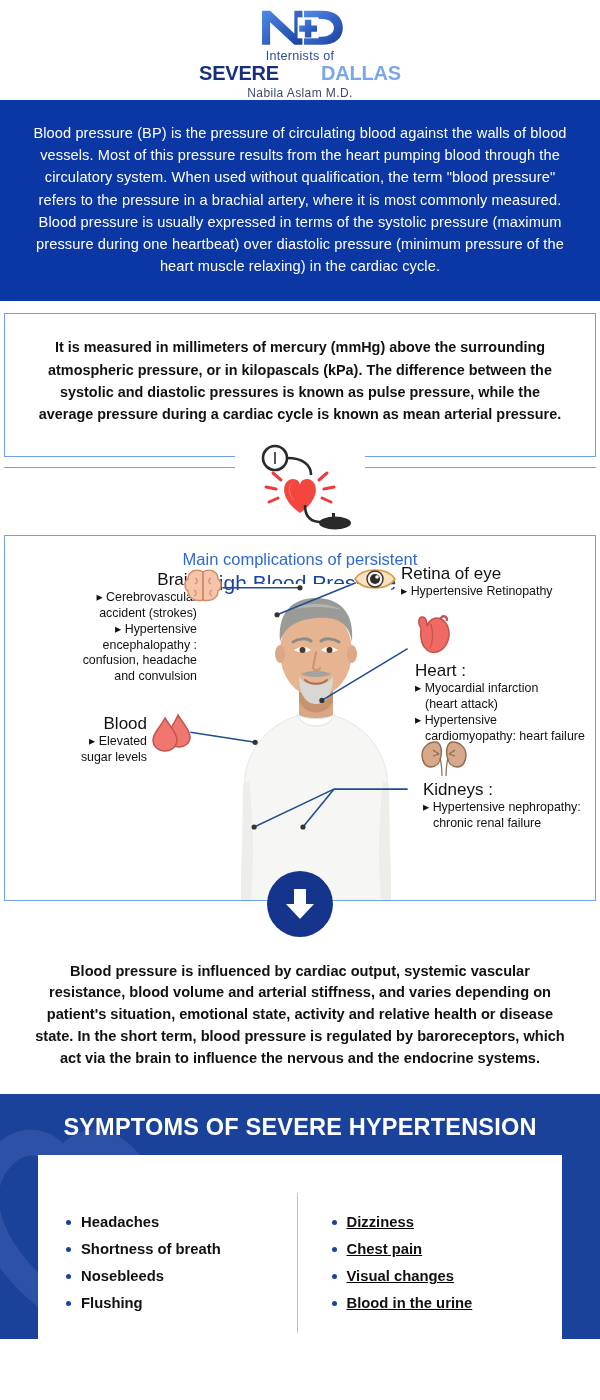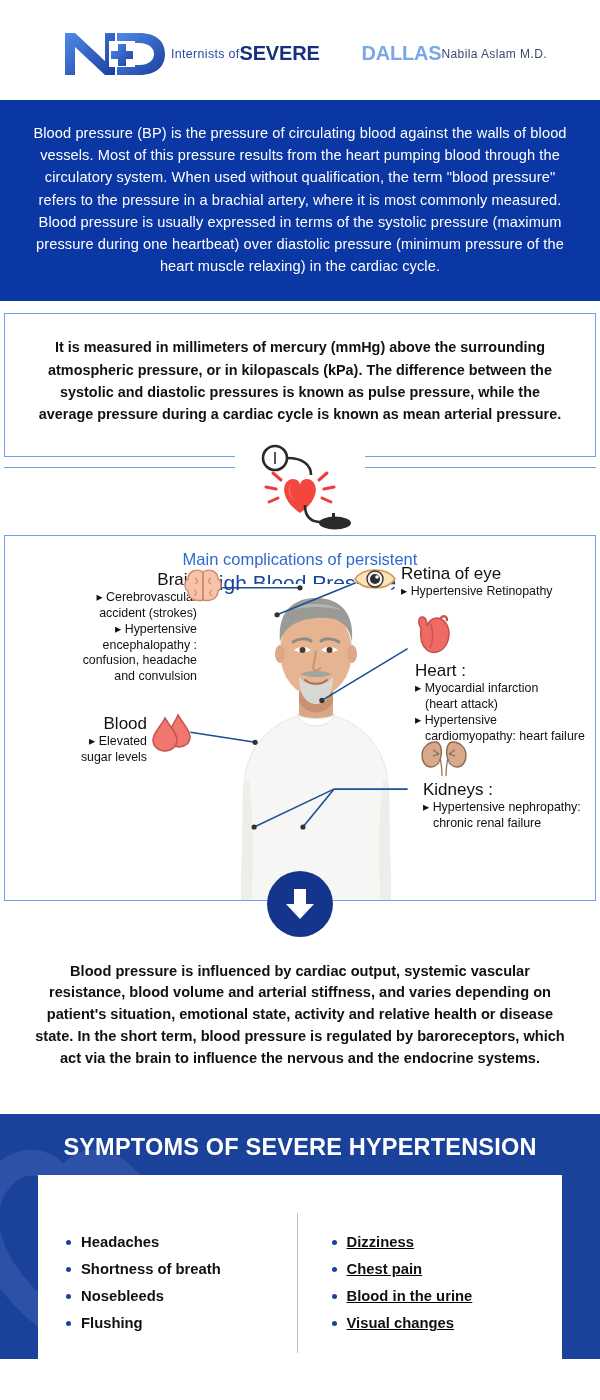--- a/index.html
+++ b/index.html
@@ -6,21 +6,21 @@
   html, body {
     width: 600px; height: 1400px;
     background: #ffffff;
     font-family: "Liberation Sans", sans-serif;
     overflow: hidden;
   }
   .page { position: relative; width: 600px; height: 1400px; background:#fff; }
 
   
   .logo-wrap {
-    height: 100px; display:flex; flex-direction:row;
+    height: 100px; display:flex; flex-direction:column;
     align-items:center; justify-content:center; padding-top:6px;
   }
   .logo-mark { width: 118px; height: 52px; display:block; }
   .logo-line1 {
     font-size: 12.5px; color:#2b4aa0; letter-spacing:.3px;
     margin-top:1px; font-weight:400;
   }
   .logo-line2 { font-size: 20px; font-weight: 800; letter-spacing:-.2px; line-height:1.05; }
   .logo-north { color:#17307e; }
   .logo-dallas { color:#7aa7ea;margin-left:42px; }
@@ -95,21 +95,21 @@
 
   
   .closing {
     padding: 10px 32px 24px 32px; text-align:center;
     font-size: 14.6px; line-height:1.5; font-weight:600; color:#111;
   }
 
   
   .symptoms {
     position:relative; background:#1b429b; overflow:hidden;
-    padding: 14px 0 22px 0; height: 245px; margin-top: 20px;
+    padding: 14px 0 22px 0; height: 245px;
   }
   .symptoms .watermark { position:absolute; left:-52px; top:16px; opacity:.18; }
   .symptoms h2 {
     position:relative; text-align:center; color:#fff;
     font-size: 23.5px; font-weight:800; letter-spacing:.2px;
     margin: 6px 0 14px 0;
   }
   .sym-card {
     position:relative; background:#fff; margin: 0 38px;
     height: 216px; display:flex; align-items:center;
@@ -351,23 +351,23 @@
         <div class="sym-item">
             <span class="dot"></span>
             <span>Dizziness</span>
           </div>
         <div class="sym-item">
             <span class="dot"></span>
             <span>Chest pain</span>
           </div>
         <div class="sym-item">
             <span class="dot"></span>
+            <span>Visual changes</span>
+          </div>
+        <div class="sym-item">
+            <span class="dot"></span>
             <span>Blood in the urine</span>
           </div>
-        <div class="sym-item">
-            <span class="dot"></span>
-            <span>Visual changes</span>
-          </div>
       </div>
     </div>
   </div>
 
 </div>
 
 </body></html>

